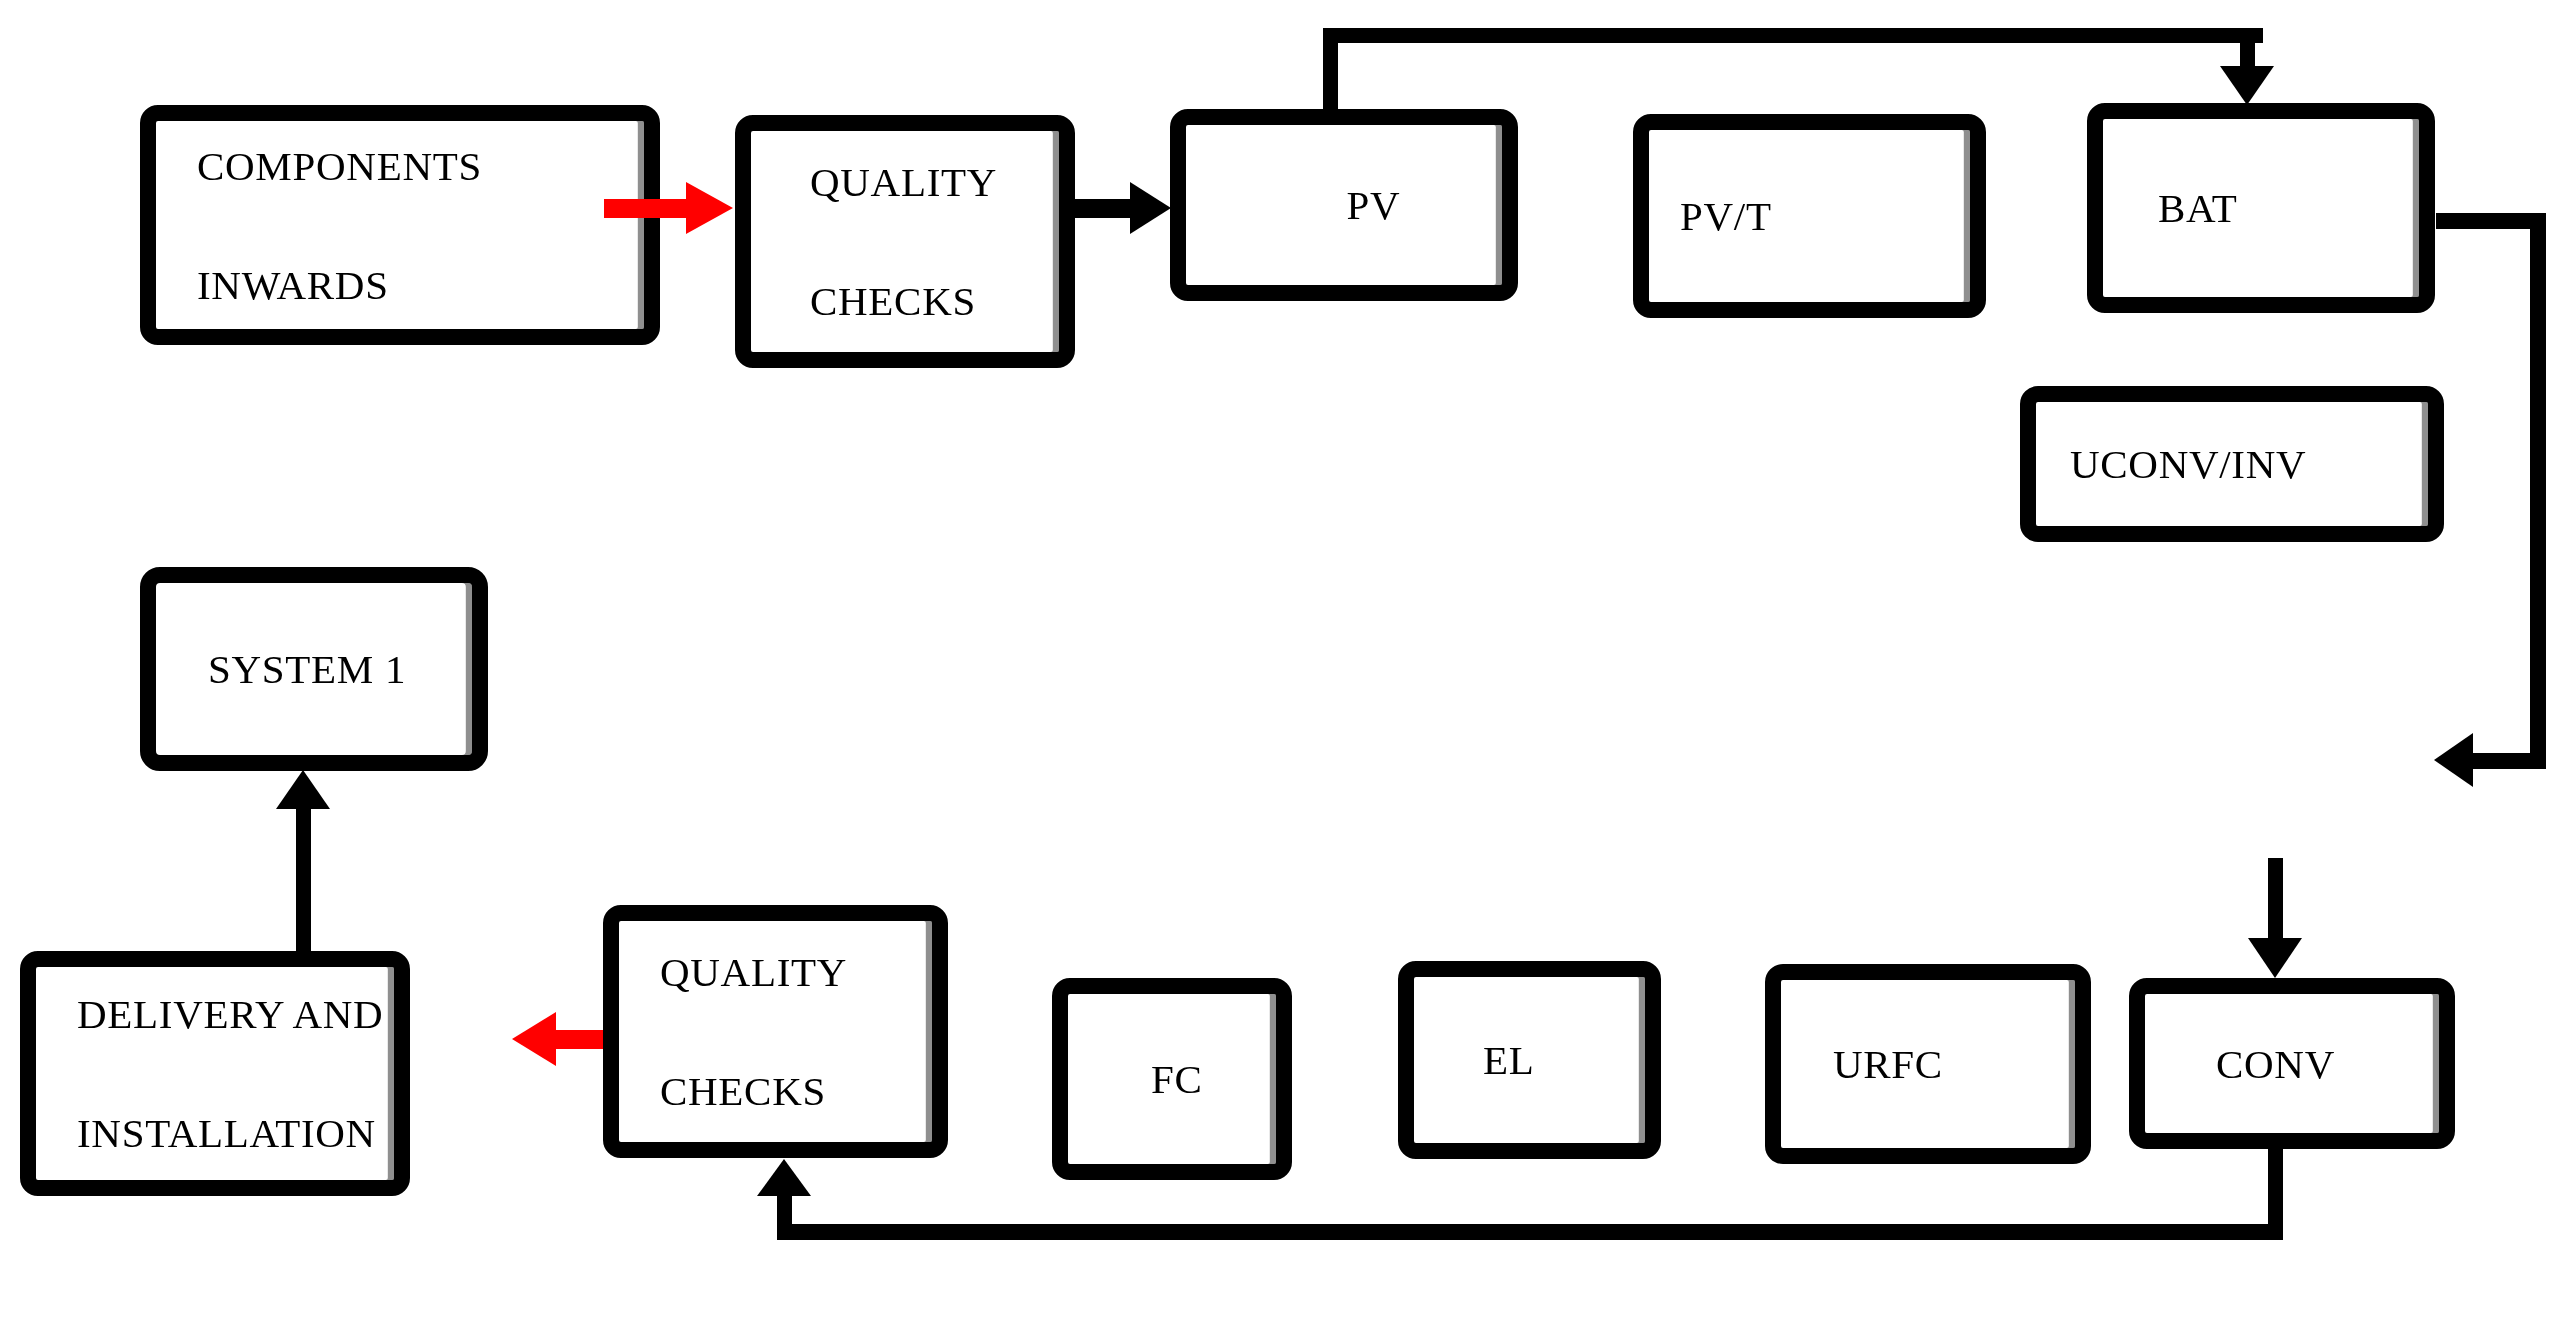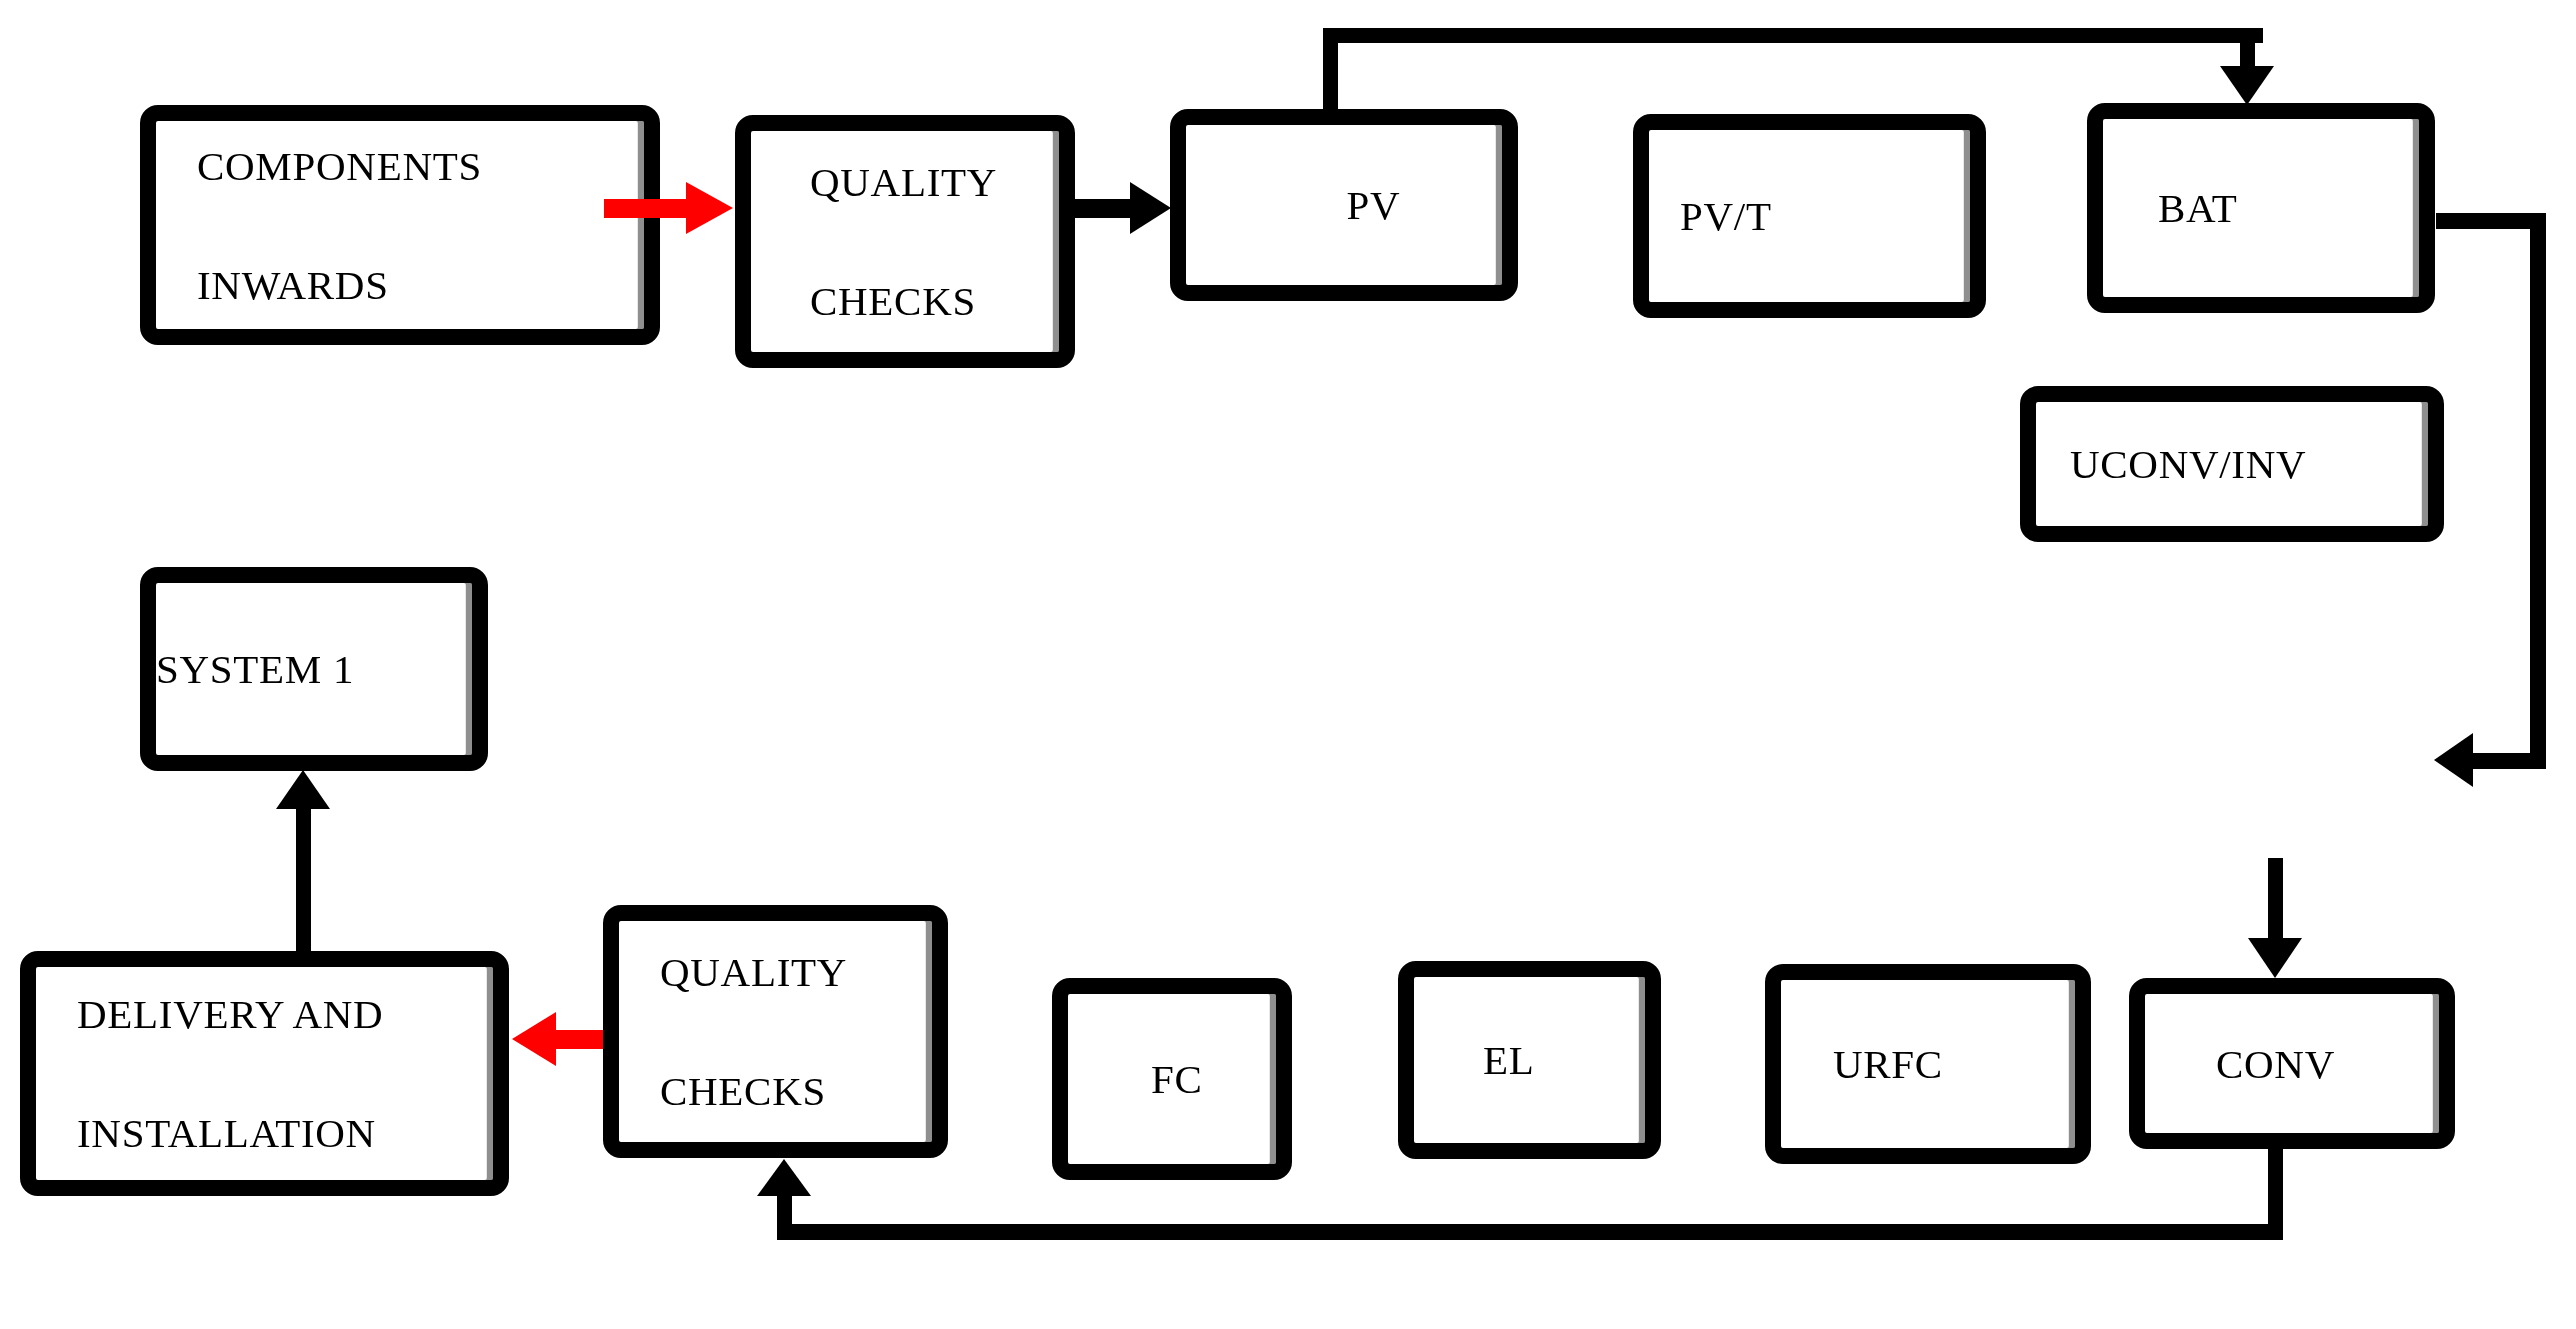--- a/index.html
+++ b/index.html
@@ -34,22 +34,22 @@
   #n-pv  {left:1170px; top:109px;  width:348px; height:192px; padding-left:59px;align-items:center;}
   #n-pvt {left:1625px; top:114px;  width:353px; height:204px; padding-left:31px;margin-left:8px;}
   #n-bat {left:2087px; top:103px;  width:348px; height:210px; padding-left:55px;}
   #n-uci {left:2020px; top:386px;  width:424px; height:156px; padding-left:34px;}
   #n-inv {left:2115px; top:677px;  width:319px; height:181px; padding-left:55px;}
   #n-conv{left:2129px; top:978px; width:326px; height:171px; padding-left:71px;}
   #n-urfc{left:1765px; top:964px; width:326px; height:200px; padding-left:52px;}
   #n-el  {left:1398px; top:961px; width:263px; height:198px; padding-left:69px;}
   #n-fc  {left:1052px; top:948px; width:240px; height:202px; padding-left:83px;margin-top:30px;}
   #n-qc2 {left:603px;  top:905px; width:345px; height:253px; padding-left:41px;}
-  #n-di  {left:20px;   top:951px; width:489px; height:245px; padding-left:41px;}
-  #n-sys1{left:140px;  top:567px;  width:348px; height:204px; }
+  #n-di  {left:20px;   top:951px; width:390px; height:245px; padding-left:41px;}
+  #n-sys1{left:140px;  top:567px;  width:348px; height:204px; padding-left:52px;border-radius:20px;}
 
   
   .seg{position:absolute;background:#000000;}
   .tri{position:absolute;width:0;height:0;}
 
   
   #e-pvbat-v1{left:1323px;top:27.5px;width:15px;height:83px;}
   #e-pvbat-h1{left:1323px;top:27.5px;width:940px;height:15px;}
   #e-pvbat-v2{left:2240px;top:43px;width:15px;height:26px;}
   #e-pvbat-head{left:2220px;top:66px;border-left:27.5px solid transparent;border-right:27.5px solid transparent;border-top:39px solid #000000;}

